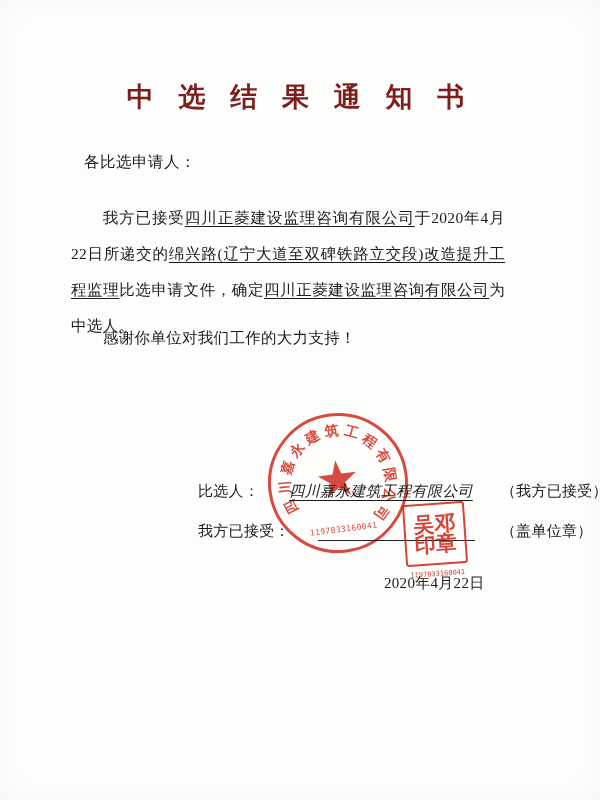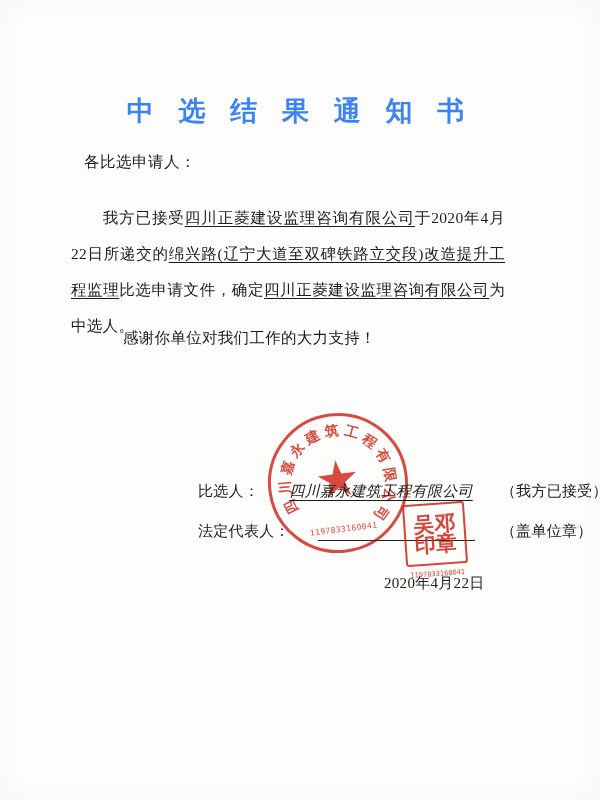--- a/index.html
+++ b/index.html
@@ -23,29 +23,29 @@
   
   .page:before {
     content: "";
     position: absolute;
     left: 0; top: 0; right: 0; bottom: 0;
     box-shadow: inset 0 0 26px rgba(0,0,0,0.035);
     pointer-events: none;
   }
   .doc-title {
     position: absolute;
-    top: 93px;
+    top: 79px;
     left: 0;
     width: 600px;
     text-align: center;
     font-size: 27px;
     font-weight: bold;
     letter-spacing: 9px;
     font-family: "Liberation Serif", "DejaVu Serif", serif;
-    color: #3b82f6;
+    color: #7f1d1d;
   }
   .salutation {
     position: absolute;
     top: 152px;
     left: 84px;
     font-size: 15.5px;
     letter-spacing: 0.5px;
     text-align: right;
   }
   .body-block {
@@ -62,21 +62,21 @@
     display: inline-block;
     width: 31px;
   }
   .u {
     text-decoration: underline;
     text-underline-offset: 3px;
   }
   .thanks {
     position: absolute;
     top: 328px;
-    left: 92px;
+    left: 72px;
     font-size: 15.5px;
     letter-spacing: 0.3px;
   }
   .thanks .indent {
     display: inline-block;
     width: 31px;
   }
   .sign-block {
     position: absolute;
     left: 198px;
@@ -277,21 +277,21 @@
     <div class="seal-num">1197833160041</div>
   </div>
 
   <div class="sign-block">
     <div class="sign-row">
       <span class="sign-label">比选人：</span>
       <span class="sign-value">四川嘉永建筑工程有限公司</span>
       <span class="sign-suffix">（我方已接受）</span>
     </div>
     <div class="sign-row">
-      <span class="sign-label">法定代表人：</span>
+      <span class="sign-label">我方已接受：</span>
       <span class="sign-blank"></span>
       <span class="sign-suffix">（盖单位章）</span>
     </div>
   </div>
 
   <div class="person-seal">
     <div class="pbox">
       <div class="pchars">吴邓印章</div>
     </div>
     <div class="pnum">1197833160041</div>

